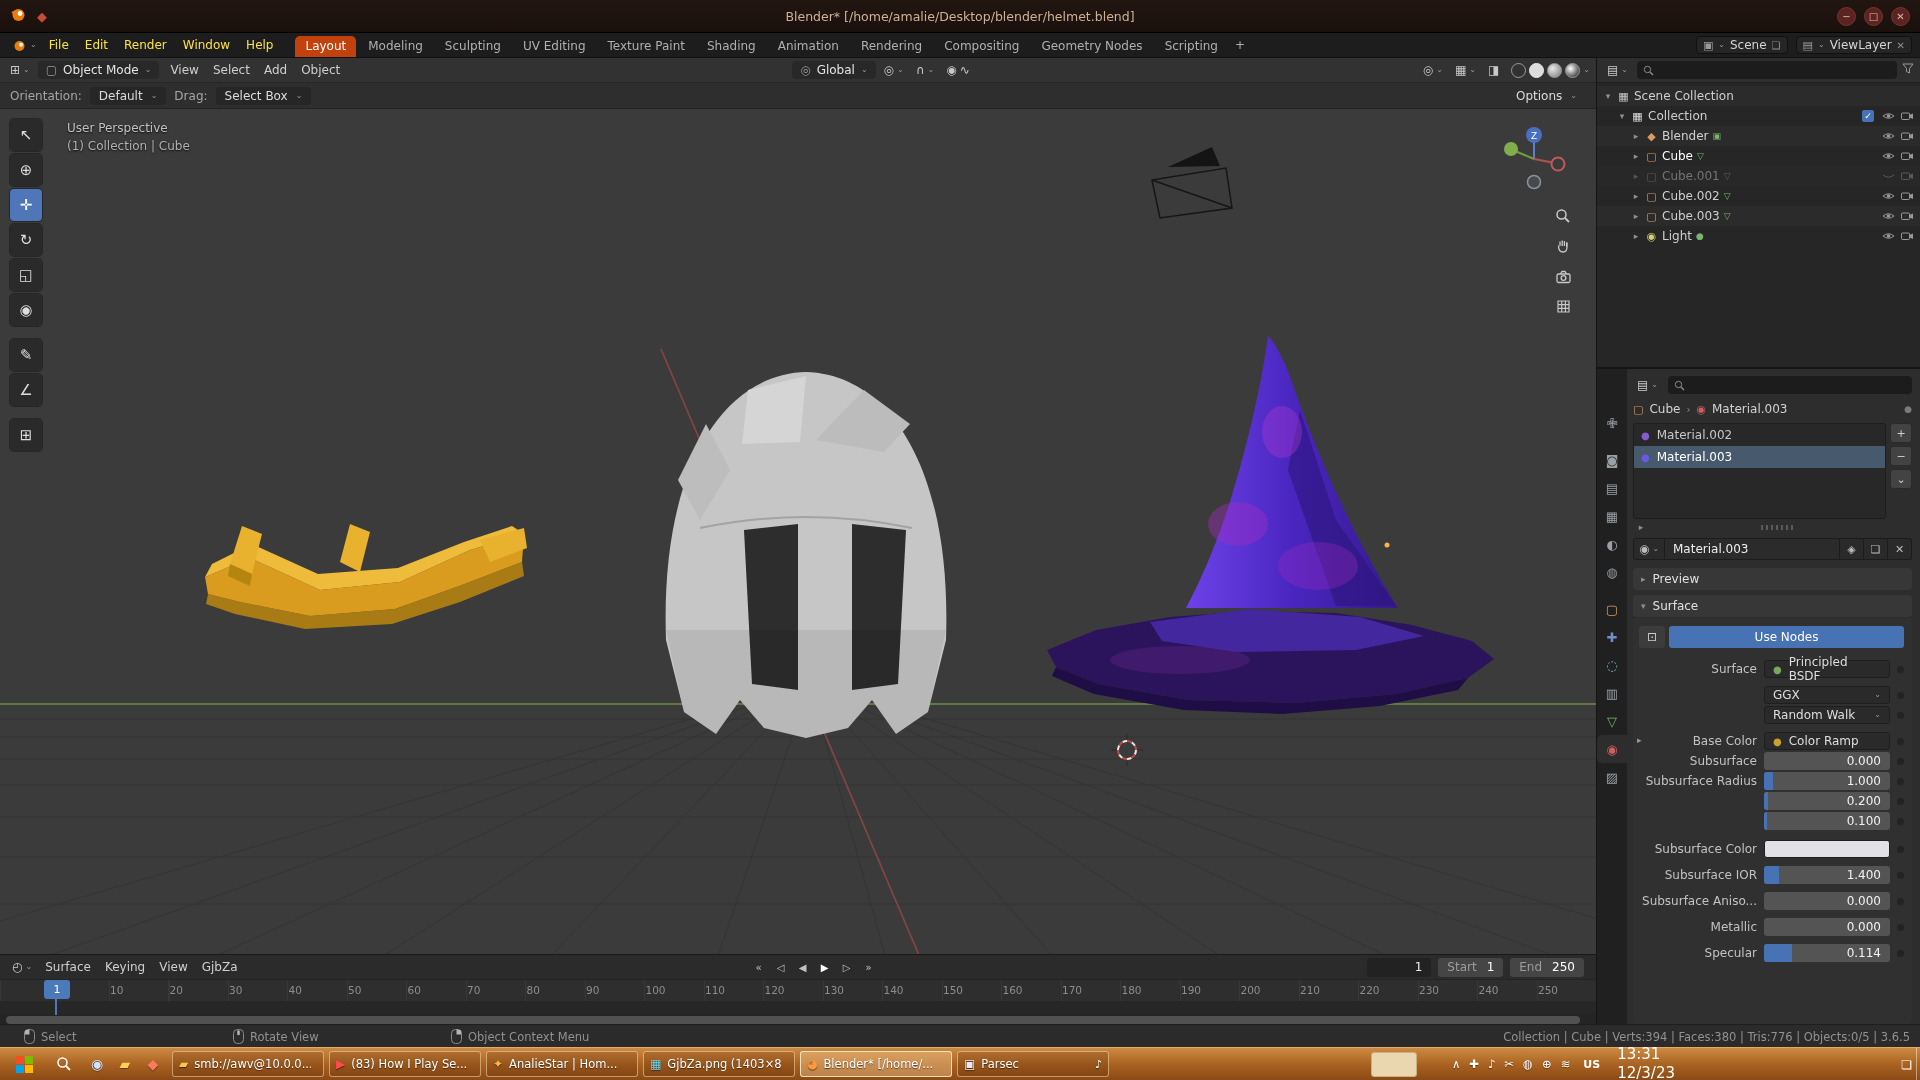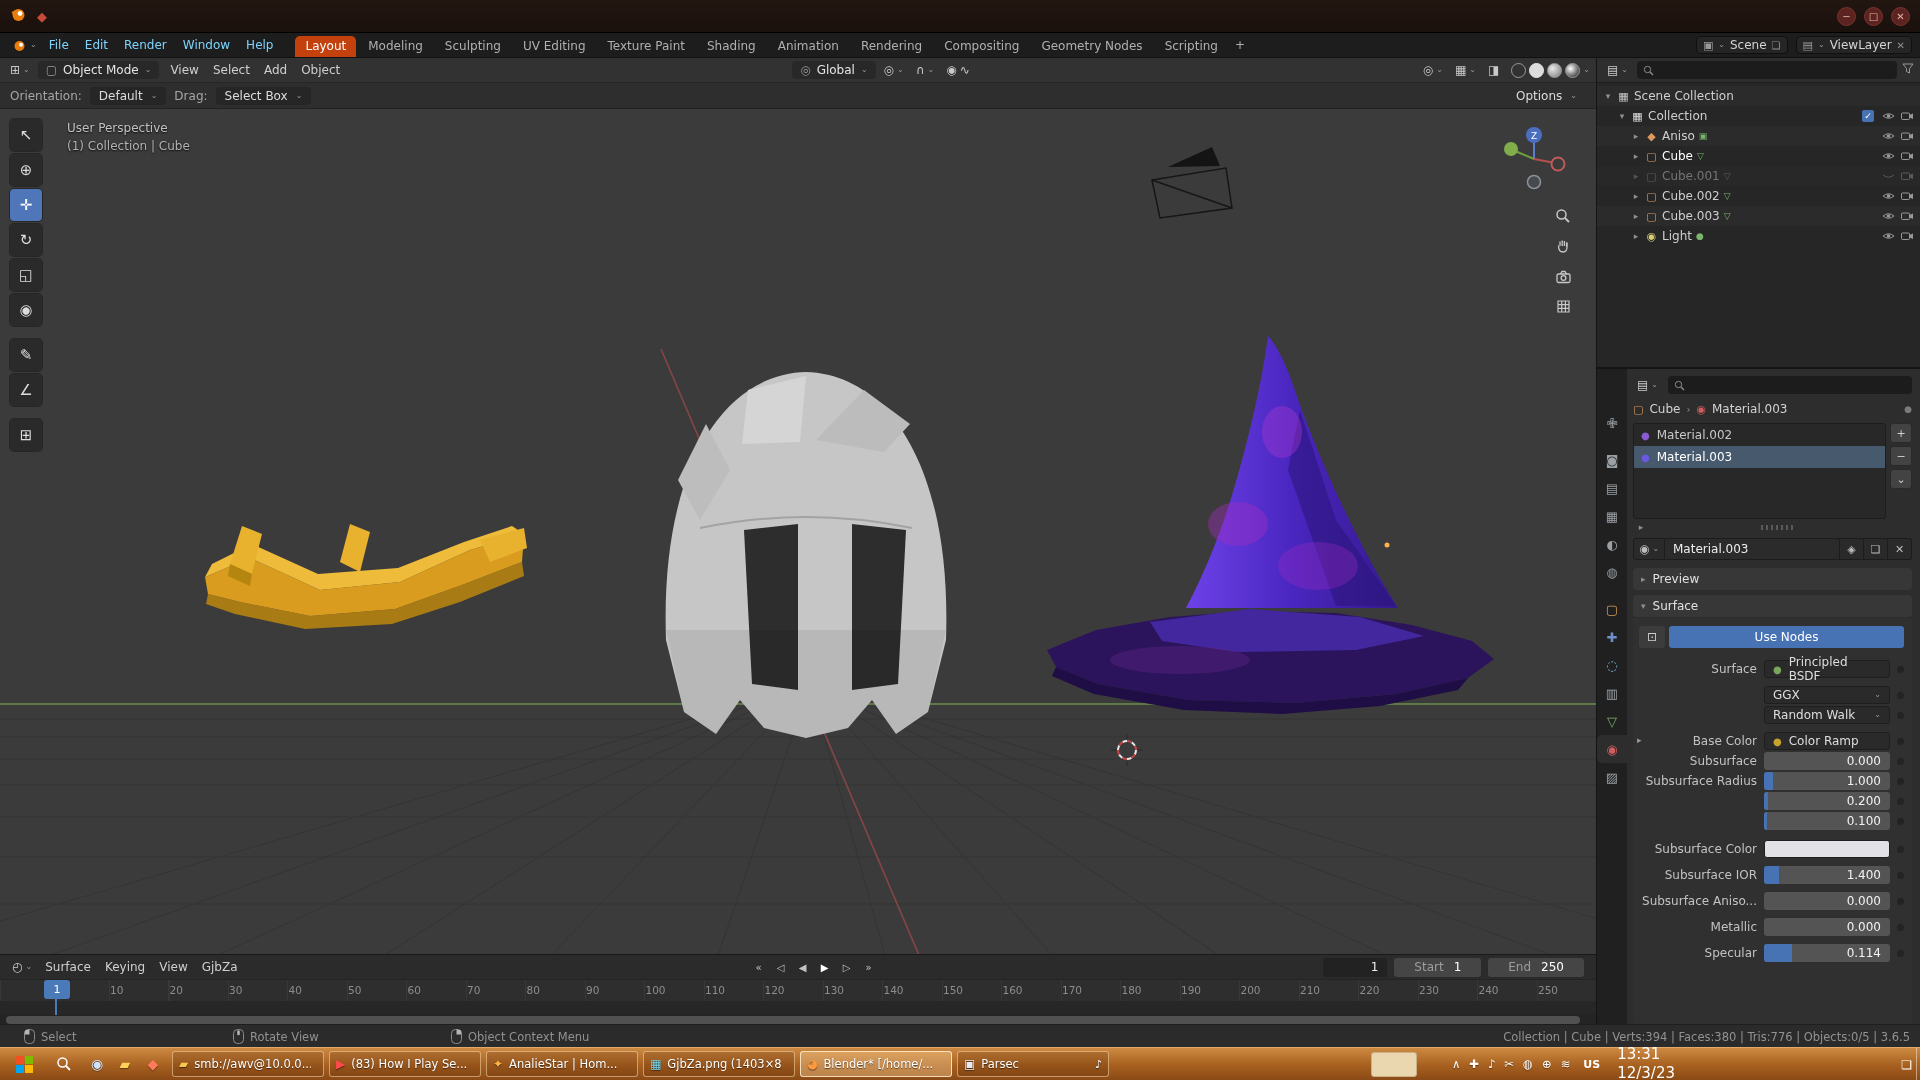--- a/index.html
+++ b/index.html
@@ -10,21 +10,21 @@
   
   .titlebar{position:relative;height:33px;background:linear-gradient(#221611,#1a100c);display:flex;align-items:center;padding:0 10px;border-bottom:1px solid #000}
   .tb-left{display:flex;align-items:center;gap:10px;z-index:2}
   .tb-appicon2{color:#c84b3a;font-size:13px}
   .tb-title{position:absolute;left:0;right:0;text-align:center;color:#cdb394;font-size:12.5px;pointer-events:none}
   .tb-controls{margin-left:auto;display:flex;gap:8px;z-index:2}
   .tb-ctl{width:19px;height:19px;border-radius:50%;background:#5c2420;border:1px solid #7a332c;color:#e8b3a6;font-size:10px;display:flex;align-items:center;justify-content:center}
 
   
   .topbar{height:25px;background:#1d1d1d;display:flex;align-items:center;padding:0 8px;border-bottom:1px solid #111}
-  .menu-item{padding:2px 8px;border-radius:3px;color:#7dd3fc;white-space:nowrap}
+  .menu-item{padding:2px 8px;border-radius:3px;color:#fde047;white-space:nowrap}
   .ws-tabs{display:flex;gap:2px;margin-left:14px;align-self:flex-end}
   .ws-tab{padding:3px 10px 4px;border-radius:5px 5px 0 0;color:#b0b0b0;white-space:nowrap}
   .ws-tab.active{background:#c2410c;color:#fdfdfd}
   .ws-add{padding:3px 7px 4px;color:#b0b0b0}
   .top-right{margin-left:auto;display:flex;gap:8px;align-items:center}
   .id-widget{display:flex;align-items:center;gap:5px;background:#252525;border:1px solid #101010;border-radius:4px;padding:1px 6px;color:#d4d4d4;white-space:nowrap}
   .id-widget .wicon{color:#9a9a9a;font-size:11px}
   .id-widget .wbtn{color:#8f8f8f;font-size:10px}
   .caret{font-size:8px;color:#9a9a9a;line-height:1}
 
@@ -133,21 +133,21 @@
   .mt8{margin-top:8px}.mt10{margin-top:10px}.mt12{margin-top:12px}
 
   
   .timeline{position:relative;height:70px;background:#2b2b2b;border-top:1px solid #191919}
   .tl-header{height:24px;display:flex;align-items:center;gap:2px;padding:0 8px}
   .tl-center{position:absolute;left:748px;top:2px;display:flex;gap:1px}
   .pb-btn{width:21px;height:20px;display:flex;align-items:center;justify-content:center;border-radius:3px;color:#c2c2c2;font-size:10px}
   .pb-btn.play{color:#fff}
   .tl-right{margin-left:auto;display:flex;align-items:center;gap:7px;padding-right:4px}
   .frame-field{width:64px;height:19px;background:#222;border-radius:3px;display:flex;align-items:center;justify-content:flex-end;padding:0 9px;color:#ededed}
-  .se-field{height:19px;background:#454545;border-radius:3px;display:flex;align-items:center;gap:10px;padding:0 20px}
+  .se-field{height:19px;background:#454545;border-radius:3px;display:flex;align-items:center;gap:10px;padding:0 9px}
   .se-field .sl{color:#9d9d9d}.se-field .sv{color:#fff}
   .tl-ruler{position:relative;height:22px;background:#2e2e2e;border-top:1px solid #242424;background-image:repeating-linear-gradient(90deg,#383838 0 1px,transparent 1px 59.5px);background-position:109px 0}
   .ruler-labels{position:absolute;left:110px;width:1428px;top:4px;display:flex;justify-content:space-between}
   .rlabel{width:0;overflow:visible;white-space:nowrap;transform:translateX(-50%);color:#8d8d8d;font-size:10.5px}
   .playhead{position:absolute;left:44px;top:25px;width:26px;height:19px;background:#4a7ab8;border-radius:3px;color:#fff;font-size:11px;display:flex;align-items:center;justify-content:center;z-index:2}
   .ph-line{position:absolute;left:55px;top:25px;width:2px;height:35px;background:#4a7ab8;z-index:1}
   .tl-track{height:13px;background:#272727}
   .tl-scroll{position:relative;height:11px;background:#242424}
   .thumb{position:absolute;left:6px;right:16px;top:1.5px;height:8px;background:#515151;border-radius:4px}
 
@@ -183,20 +183,21 @@
     <div class="tb-left">
       <span>
         <svg width="17" height="17">
             <circle cx="8.5" cy="9" r="6" fill="#e87d0d"></circle>
             <circle cx="10" cy="7.5" r="2.4" fill="#fff"></circle>
             <path d="M2,7 L7,4.5" stroke="#e87d0d" stroke-width="2" fill="none"></path>
           </svg>
       </span>
       <span class="tb-appicon2">◆</span>
     </div>
+    <div class="tb-title">Blender* [/home/amalie/Desktop/blender/helmet.blend]</div>
     <div class="tb-controls">
 
     <span class="tb-ctl">−</span>
         <span class="tb-ctl">□</span>
         <span class="tb-ctl">✕</span>
       </div>
   </div>
 
   <div class="topbar">
     <span class="icon-box">
@@ -600,21 +601,21 @@
             <span class="ocam">
               <svg width="13" height="10">
                   <rect x="0.5" y="2" width="8" height="6.5" rx="1" stroke="#999" fill="none"></rect>
                   <path d="M8.5,4 L12,2.5 V8 L8.5,6.5 Z" fill="#999"></path>
                 </svg>
             </span>
           </div>
             <div class="orow d2">
             <span class="oexp">▸</span>
             <span class="oicon" style="color: rgb(222, 154, 93);">◆</span>
-            <span class="oname">Aniso</span>
+            <span class="oname">Blender</span>
             <span class="obadge" style="color: rgb(121, 181, 106);">▣</span>
             <span class="ofill"></span>
             <span class="ocheck" style="visibility: hidden;"></span>
             <span class="oeye">
               <svg class="eye-open" width="13" height="10">
                   <path d="M1,5 Q6.5,0.5 12,5 Q6.5,9.5 1,5 Z" fill="none" stroke="#999"></path>
                   <circle cx="6.5" cy="5" r="1.8" fill="#999"></circle>
                 </svg>
 
             </span>

